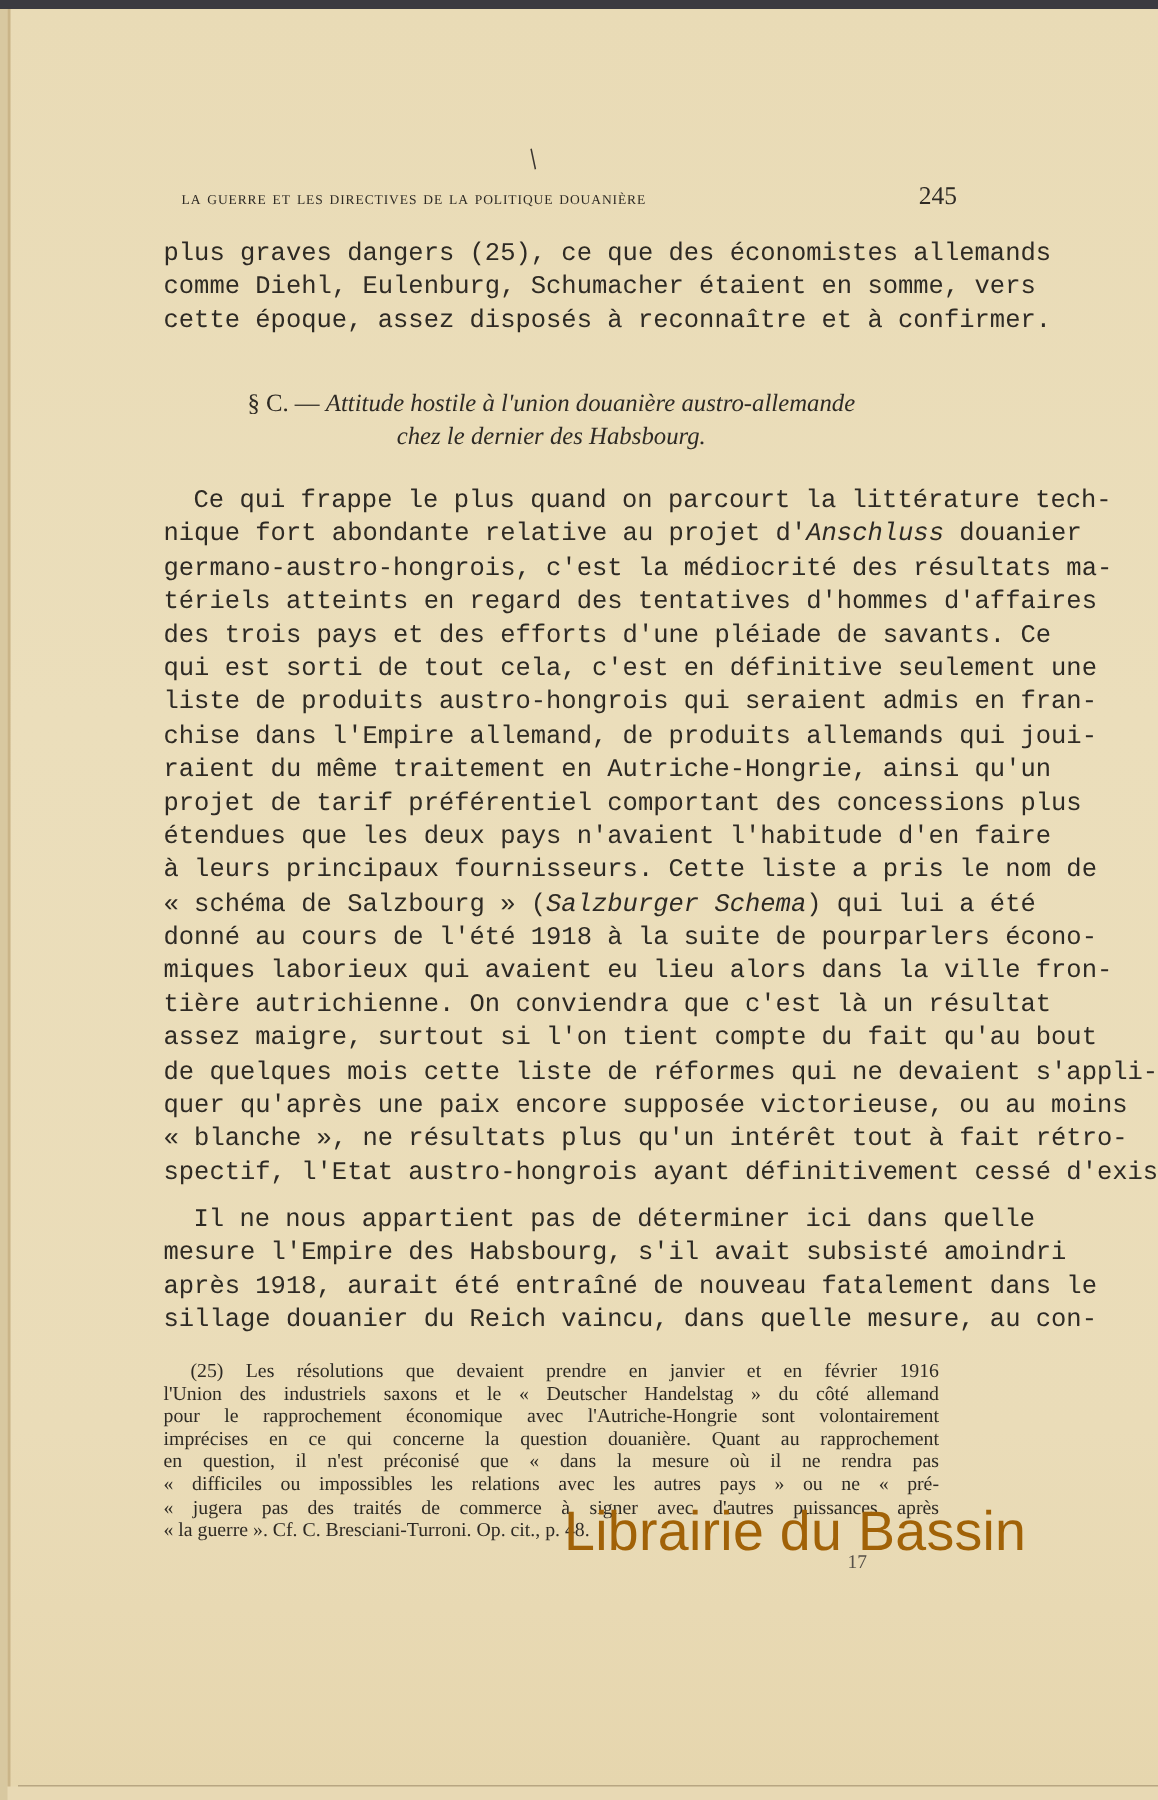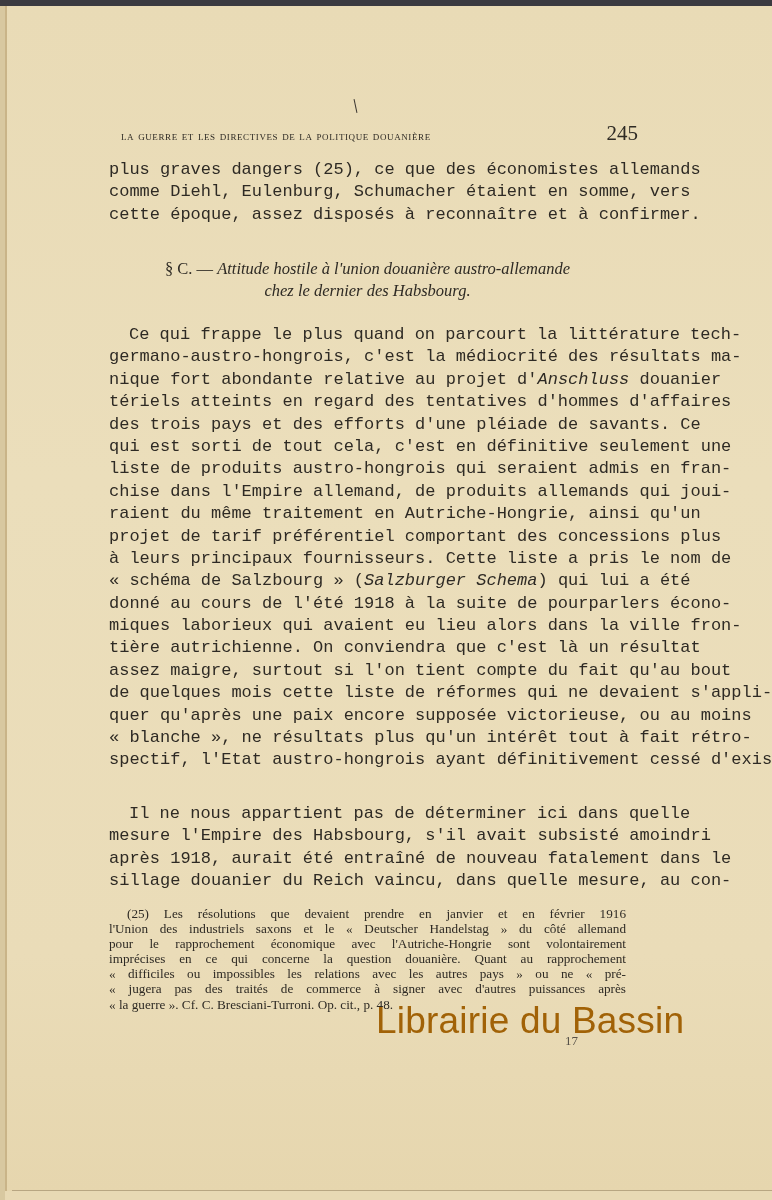--- a/index.html
+++ b/index.html
@@ -50,21 +50,21 @@
       font-size: 13.5px;
       letter-spacing: 0.6px;
       font-variant: small-caps;
       margin-left: 12px;
     }
     .running-head .title {
       text-transform: lowercase;
       font-variant: small-caps;
     }
     .running-head .pagenum {
-      font-size: 21px;
+      font-size: 17px;
       letter-spacing: 0;
     }
     .tick-mark {
       position: absolute;
       left: 355px; top: 99px;
       width: 1px; height: 14px;
       background: #3a3530;
       transform: rotate(-12deg);
     }
     .body-text {
@@ -158,29 +158,30 @@
 <div class="section-heading">
   <div>
     <span>§ C. —</span>
     <span class="it">Attitude hostile à l'union douanière austro-allemande</span>
   </div>
   <div class="it">chez le dernier des Habsbourg.</div>
 </div>
 
 <div class="body-text" style="top:324px;">
   <span class="line indent">Ce qui frappe le plus quand on parcourt la littérature tech-</span>
+  <span class="line"><span>nique fort abondante relative au projet d'</span><span class="it">Anschluss</span><span> douanier</span></span>
   <span class="line">germano-austro-hongrois, c'est la médiocrité des résultats ma-</span>
-  <span class="line"><span>nique fort abondante relative au projet d'</span><span class="it">Anschluss</span><span> douanier</span></span>
   <span class="line">tériels atteints en regard des tentatives d'hommes d'affaires</span>
   <span class="line">des trois pays et des efforts d'une pléiade de savants. Ce</span>
   <span class="line">qui est sorti de tout cela, c'est en définitive seulement une</span>
   <span class="line">liste de produits austro-hongrois qui seraient admis en fran-</span>
   <span class="line">chise dans l'Empire allemand, de produits allemands qui joui-</span>
   <span class="line">raient du même traitement en Autriche-Hongrie, ainsi qu'un</span>
   <span class="line">projet de tarif préférentiel comportant des concessions plus</span>
+  <span class="line">étendues que les deux pays n'avaient l'habitude d'en faire</span>
   <span class="line">à leurs principaux fournisseurs. Cette liste a pris le nom de</span>
   <span class="line"><span>« schéma de Salzbourg » (</span><span class="it">Salzburger Schema</span><span>) qui lui a été</span></span>
   <span class="line">donné au cours de l'été 1918 à la suite de pourparlers écono-</span>
   <span class="line">miques laborieux qui avaient eu lieu alors dans la ville fron-</span>
   <span class="line">tière autrichienne. On conviendra que c'est là un résultat</span>
   <span class="line">assez maigre, surtout si l'on tient compte du fait qu'au bout</span>
   <span class="line">de quelques mois cette liste de réformes qui ne devaient s'appli-</span>
   <span class="line">quer qu'après une paix encore supposée victorieuse, ou au moins</span>
   <span class="line">« blanche », ne résultats plus qu'un intérêt tout à fait rétro-</span>
   <span class="line">spectif, l'Etat austro-hongrois ayant définitivement cessé d'exis-</span>
@@ -191,20 +192,21 @@
   <span class="line">mesure l'Empire des Habsbourg, s'il avait subsisté amoindri</span>
   <span class="line">après 1918, aurait été entraîné de nouveau fatalement dans le</span>
   <span class="line">sillage douanier du Reich vaincu, dans quelle mesure, au con-</span>
 </div>
 
 <div class="footnotes">
   <span class="fn-line indent">(25) Les résolutions que devaient prendre en janvier et en février 1916</span>
   <span class="fn-line">l'Union des industriels saxons et le « Deutscher Handelstag » du côté allemand</span>
   <span class="fn-line">pour le rapprochement économique avec l'Autriche-Hongrie sont volontairement</span>
   <span class="fn-line">imprécises en ce qui concerne la question douanière. Quant au rapprochement</span>
+  <span class="fn-line">en question, il n'est préconisé que « dans la mesure où il ne rendra pas</span>
   <span class="fn-line">« difficiles ou impossibles les relations avec les autres pays » ou ne « pré-</span>
   <span class="fn-line">« jugera pas des traités de commerce à signer avec d'autres puissances après</span>
   <span class="fn-line last">« la guerre ». Cf. C. Bresciani-Turroni. Op. cit., p. 48.</span>
 </div>
 
 <div class="signature-mark">17</div>
 
 <div class="watermark">Librairie du Bassin</div>
 
 </body></html>

